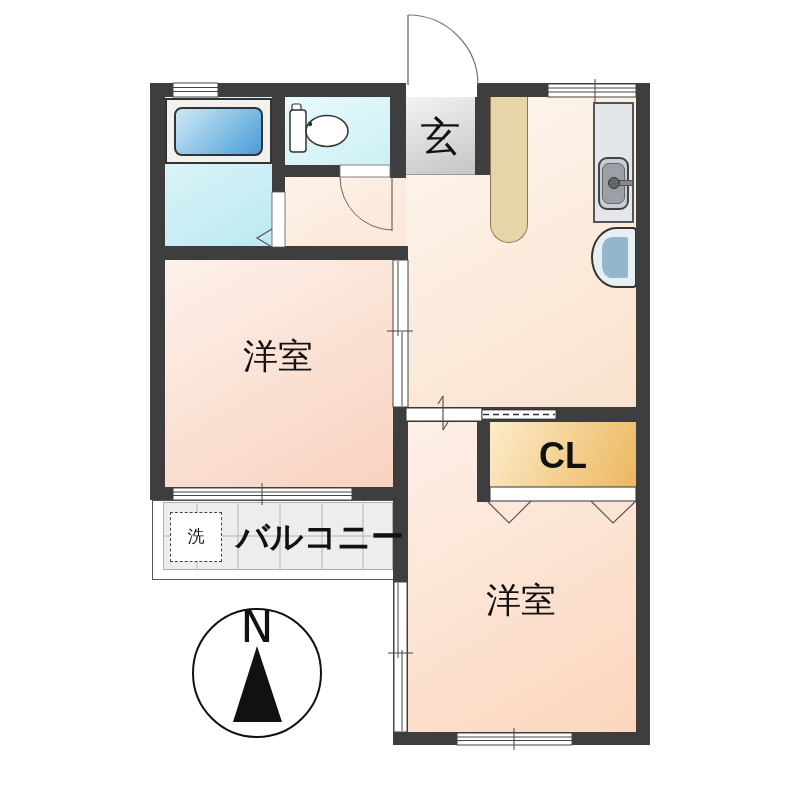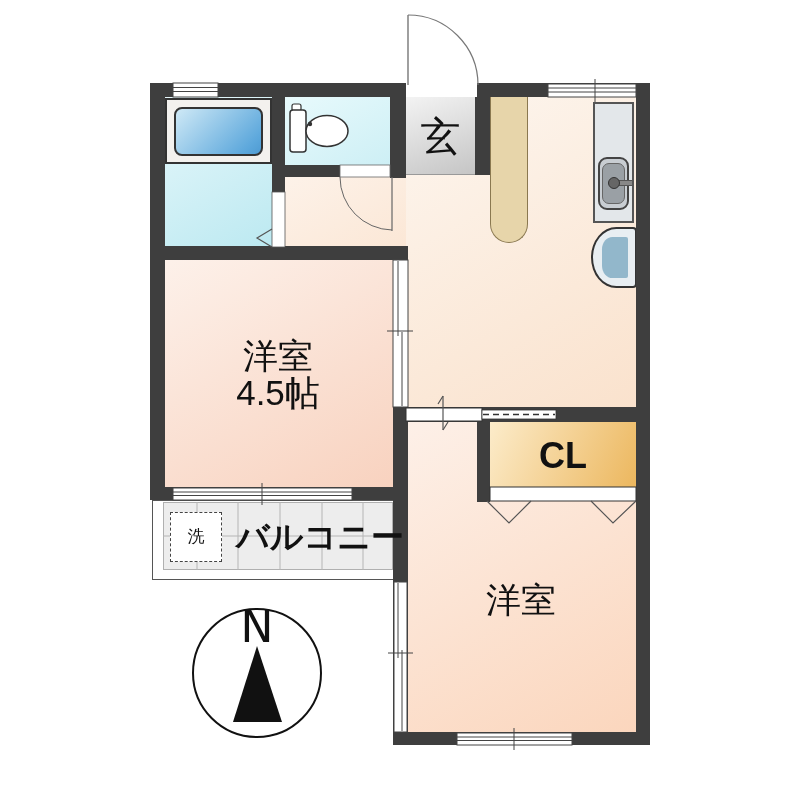--- a/index.html
+++ b/index.html
@@ -168,21 +168,20 @@
       <circle cx="257" cy="673" r="64" fill="#fff" stroke="#111" stroke-width="2"></circle>
       <polygon points="257,646 233,722 282,722" fill="#111"></polygon>
       <text x="257" y="642" text-anchor="middle" font-size="44" fill="#111" font-family="DejaVu Sans, Liberation Sans, sans-serif">N</text>
     </g>
   </svg>
 
   <div class="abs lbl" style="left:406px;top:110px;width:69px;height:52px;font-size:40px;line-height:52px">玄</div>
 
   <div class="abs lbl" style="left:163px;top:337px;width:230px;font-size:35px;line-height:37px">
     <div>洋室</div>
-    <div>4.5帖</div>
   </div>
 
   <div class="abs lbl" style="left:406px;top:581px;width:230px;font-size:35px;line-height:37px">
     <div>洋室</div>
   </div>
 
   <div class="abs lbl" style="left:490px;top:437px;width:146px;font-size:36px;line-height:38px;font-weight:bold">CL</div>
 
   <div class="abs lbl" style="left:225px;top:519px;width:190px;font-size:33px;line-height:36px;font-weight:bold">バルコニー</div>
 

